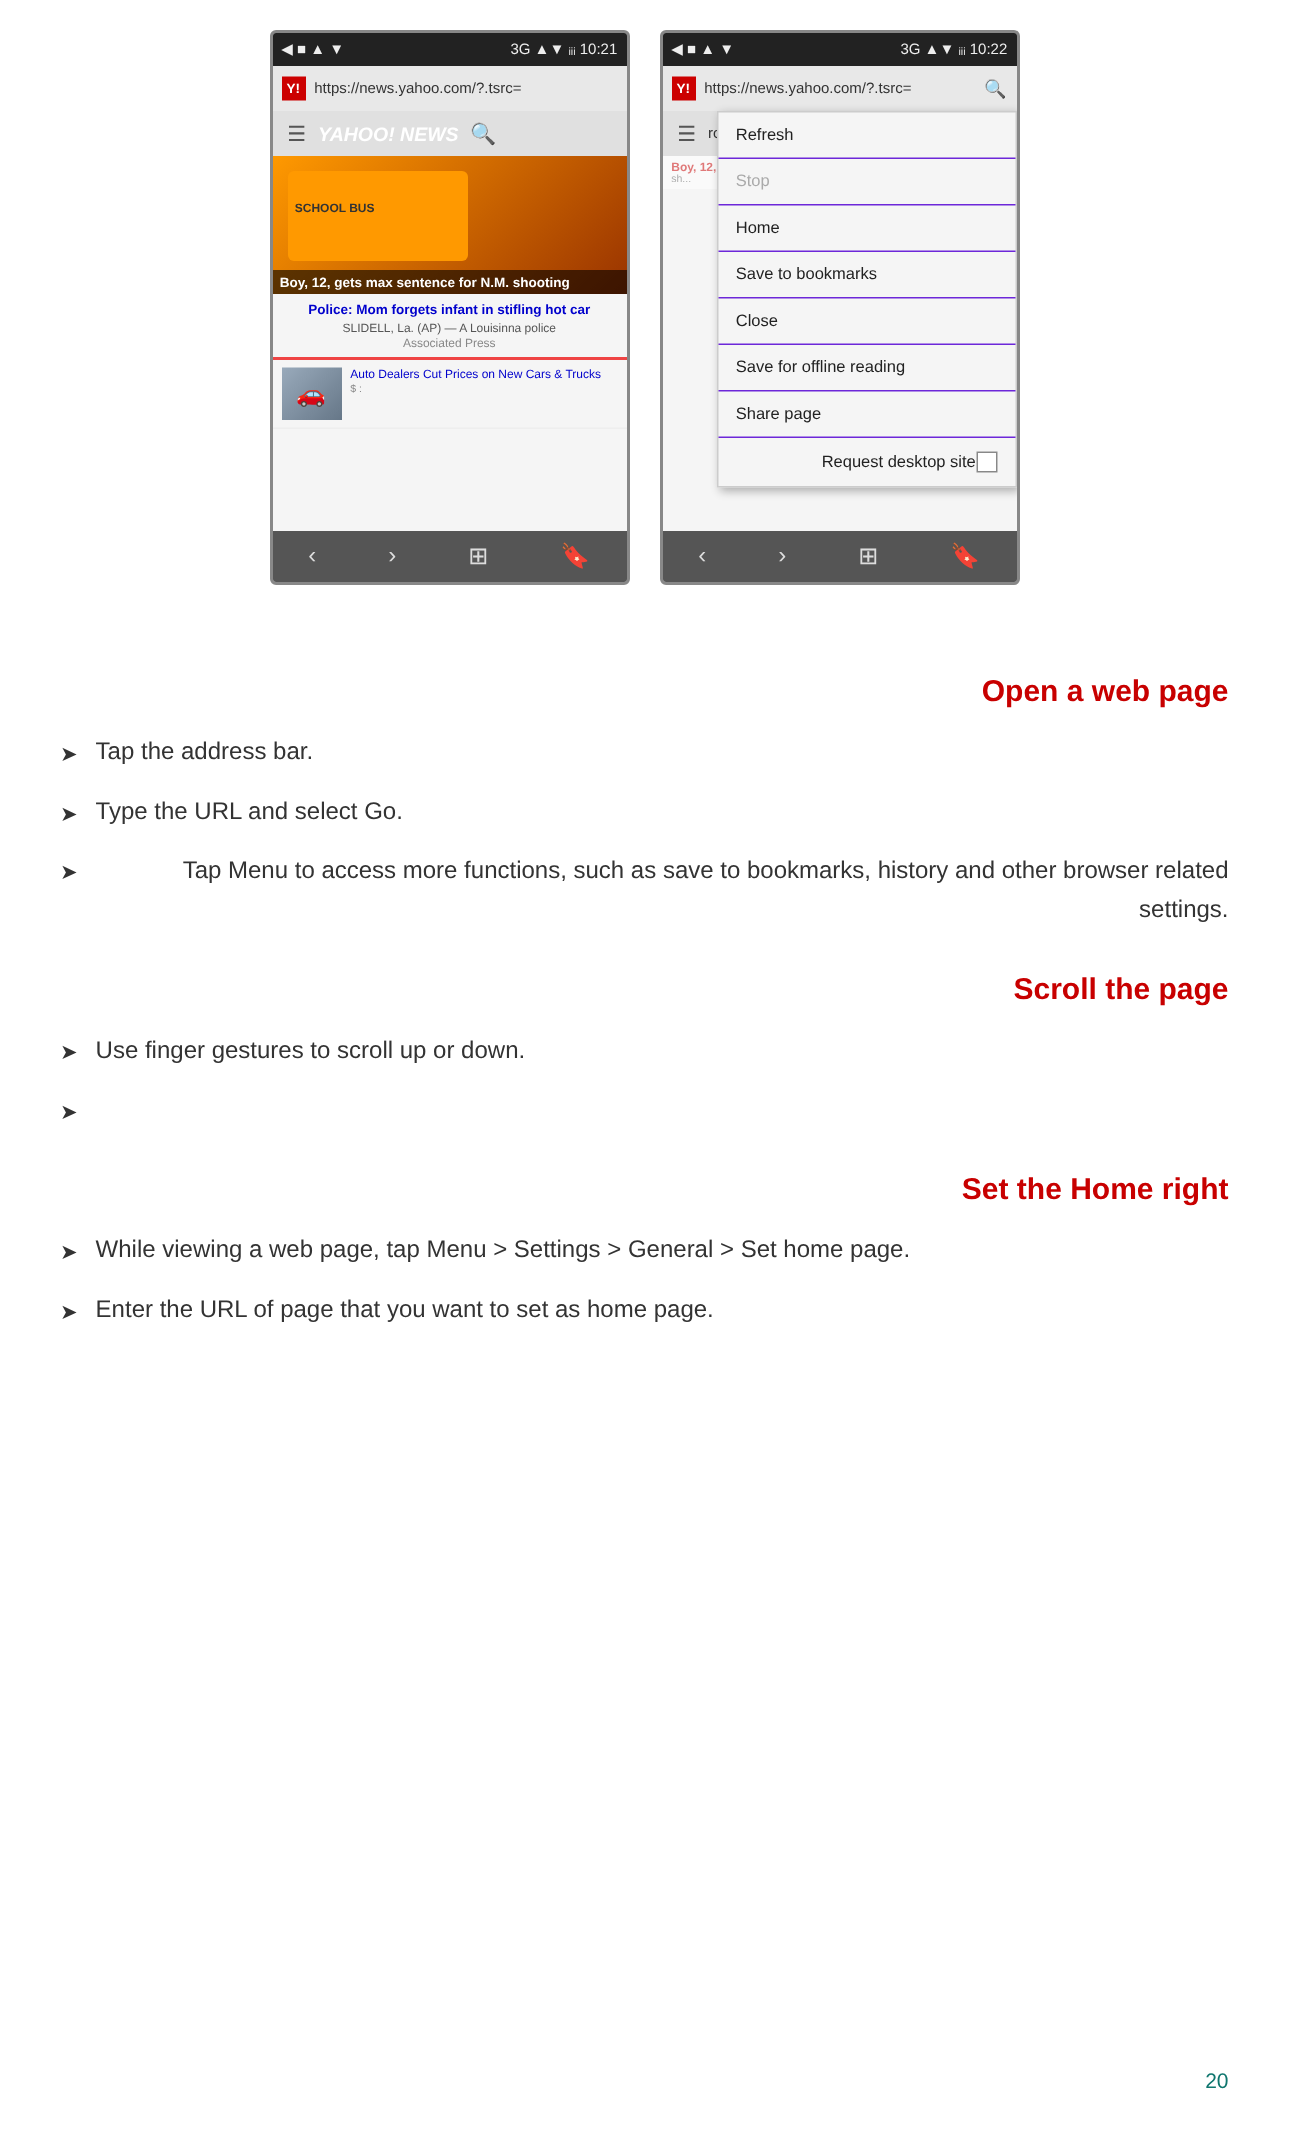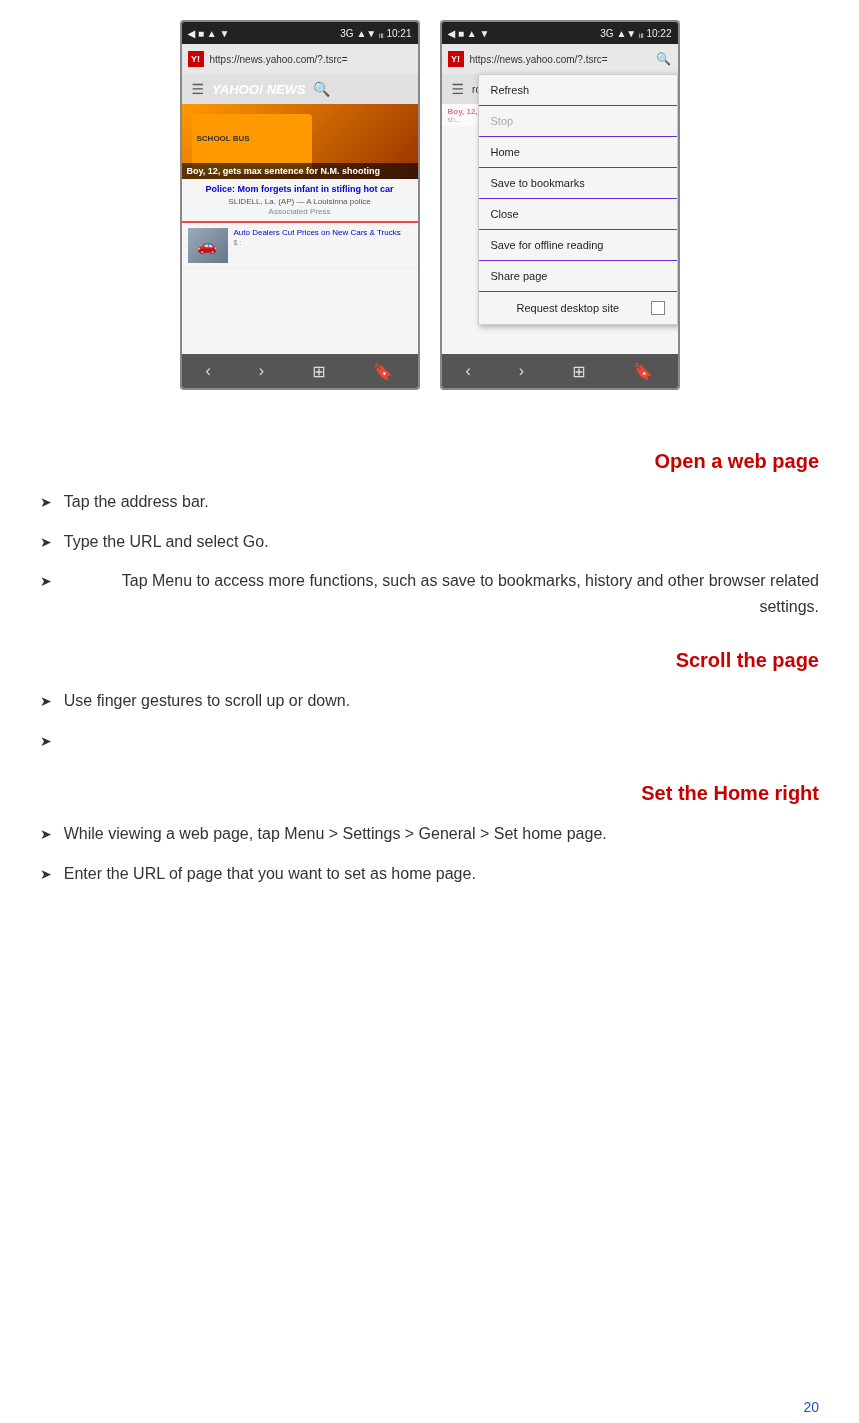--- a/index.html
+++ b/index.html
@@ -90,21 +90,21 @@
     .yahoo-logo {
       color: white;
       font-size: 13px;
       font-weight: bold;
       font-style: italic;
     }
 
     
     .hero-image {
       width: 100%;
-      height: 75px;
+      height: 92px;
       background: linear-gradient(135deg, #f90 0%, #c60 50%, #930 100%);
       position: relative;
       overflow: hidden;
     }
 
     .hero-text-overlay {
       position: absolute;
       bottom: 0;
       left: 0;
       right: 0;
@@ -222,21 +222,21 @@
     .dropdown-item:last-child {
       border-bottom: none;
     }
 
     .dropdown-item.greyed {
       color: #aaa;
     }
 
     .dropdown-item-with-checkbox {
       display: flex;
-      justify-content: space-between;
+      justify-content: flex-end;
       align-items: center;
       padding-left: 38px;
     }
 
     .dropdown-checkbox {
       width: 14px;
       height: 14px;
       border: 1px solid #888;
       background: white;
     }
@@ -280,24 +280,24 @@
 
     .bullet-arrow {
       color: #333;
       font-size: 14px;
       margin-top: 2px;
       flex-shrink: 0;
     }
 
     .page-number {
       position: absolute;
-      bottom: 8px;
+      bottom: 28px;
       right: 40px;
       font-size: 14px;
-      color: #1d4ed8;
+      color: #0f766e;
       text-align: right;
     }
 
     
     .car-img {
       width: 40px;
       height: 35px;
       background: linear-gradient(135deg, #9ab 0%, #678 100%);
       display: flex;
       align-items: center;

